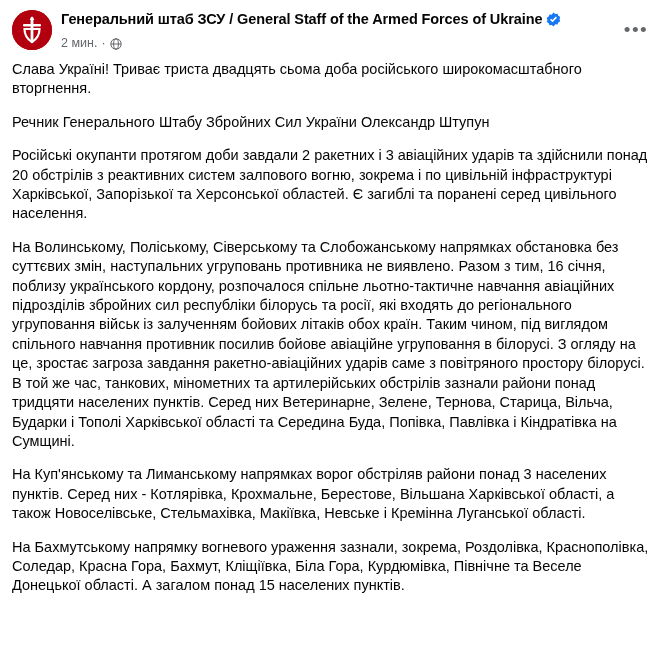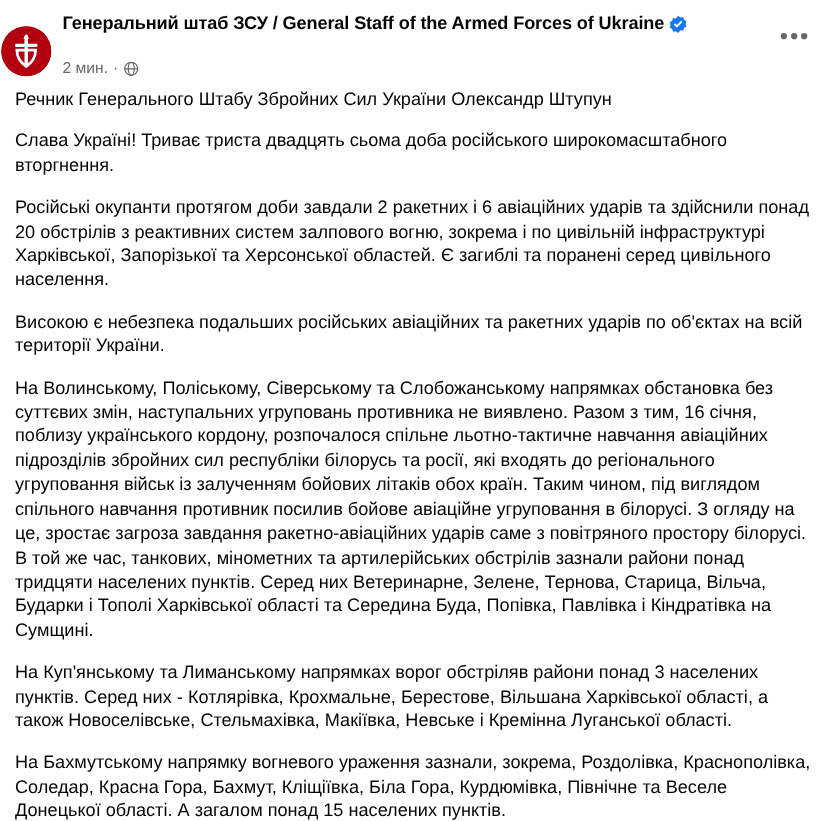--- a/index.html
+++ b/index.html
@@ -14,22 +14,22 @@
     color: #050505;
     overflow: hidden;
   }
   .post {
     width: 664px;
     box-sizing: border-box;
     background: #ffffff;
   }
   .post-header {
     display: flex;
-    align-items: flex-end;
-    padding: 10px 12px 4px 1px;
+    align-items: flex-start;
+    padding: 10px 12px 4px 12px;
     position: relative;
   }
   .avatar {
     width: 40px;
     height: 40px;
     min-width: 40px;
     border-radius: 50%;
     background: #b3000f;
     display: flex;
     align-items: center;
@@ -59,21 +59,21 @@
   .verified {
     margin-left: 4px;
     width: 15px;
     height: 15px;
     display: inline-block;
     flex-shrink: 0;
   }
   .meta-row {
     display: flex;
     align-items: center;
-    margin-top: 19px;
+    margin-top: 8px;
     color: #65676b;
     font-size: 12.5px;
   }
   .meta-dot {
     margin: 0 4px;
     font-size: 12.5px;
     color: #65676b;
   }
   .globe-icon {
     display: inline-block;
@@ -149,22 +149,21 @@
             <ellipse cx="6" cy="6" rx="2.4" ry="5.2" fill="none" stroke="#65676b" stroke-width="1"></ellipse>
             <line x1="0.9" y1="6" x2="11.1" y2="6" stroke="#65676b" stroke-width="1"></line>
           </svg>
         </span>
       </div>
     </div>
     <div class="more-btn">•••</div>
   </div>
 
   <div class="post-body">
+    <p>Слава Україні! Триває триста двадцять сьома доба російського широкомасштабного вторгнення.</p>
     <p>Речник Генерального Штабу Збройних Сил України Олександр Штупун</p>
-    <p>Слава Україні! Триває триста двадцять сьома доба російського широкомасштабного вторгнення.</p>
-    <p>Російські окупанти протягом доби завдали 2 ракетних і 6 авіаційних ударів та здійснили понад 20 обстрілів з реактивних систем залпового вогню, зокрема і по цивільній інфраструктурі Харківської, Запорізької та Херсонської областей. Є загиблі та поранені серед цивільного населення.</p>
-    <p>Високою є небезпека подальших російських авіаційних та ракетних ударів по об'єктах на всій території України.</p>
+    <p>Російські окупанти протягом доби завдали 2 ракетних і 3 авіаційних ударів та здійснили понад 20 обстрілів з реактивних систем залпового вогню, зокрема і по цивільній інфраструктурі Харківської, Запорізької та Херсонської областей. Є загиблі та поранені серед цивільного населення.</p>
     <p>На Волинському, Поліському, Сіверському та Слобожанському напрямках обстановка без суттєвих змін, наступальних угруповань противника не виявлено. Разом з тим, 16 січня, поблизу українського кордону, розпочалося спільне льотно-тактичне навчання авіаційних підрозділів збройних сил республіки білорусь та росії, які входять до регіонального угруповання військ із залученням бойових літаків обох країн. Таким чином, під виглядом спільного навчання противник посилив бойове авіаційне угруповання в білорусі. З огляду на це, зростає загроза завдання ракетно-авіаційних ударів саме з повітряного простору білорусі. В той же час, танкових, мінометних та артилерійських обстрілів зазнали райони понад тридцяти населених пунктів. Серед них Ветеринарне, Зелене, Тернова, Старица, Вільча, Бударки і Тополі Харківської області та Середина Буда, Попівка, Павлівка і Кіндратівка на Сумщині.</p>
     <p>На Куп'янському та Лиманському напрямках ворог обстріляв райони понад 3 населених пунктів. Серед них  - Котлярівка, Крохмальне, Берестове, Вільшана Харківської області, а також Новоселівське, Стельмахівка, Макіївка, Невське і Кремінна Луганської області.</p>
     <p>На Бахмутському напрямку вогневого ураження зазнали, зокрема, Роздолівка, Краснополівка, Соледар, Красна Гора, Бахмут, Кліщіївка, Біла Гора, Курдюмівка, Північне та Веселе Донецької області. А загалом понад 15 населених пунктів.</p>
   </div>
 
 </div>
 
 </body></html>

